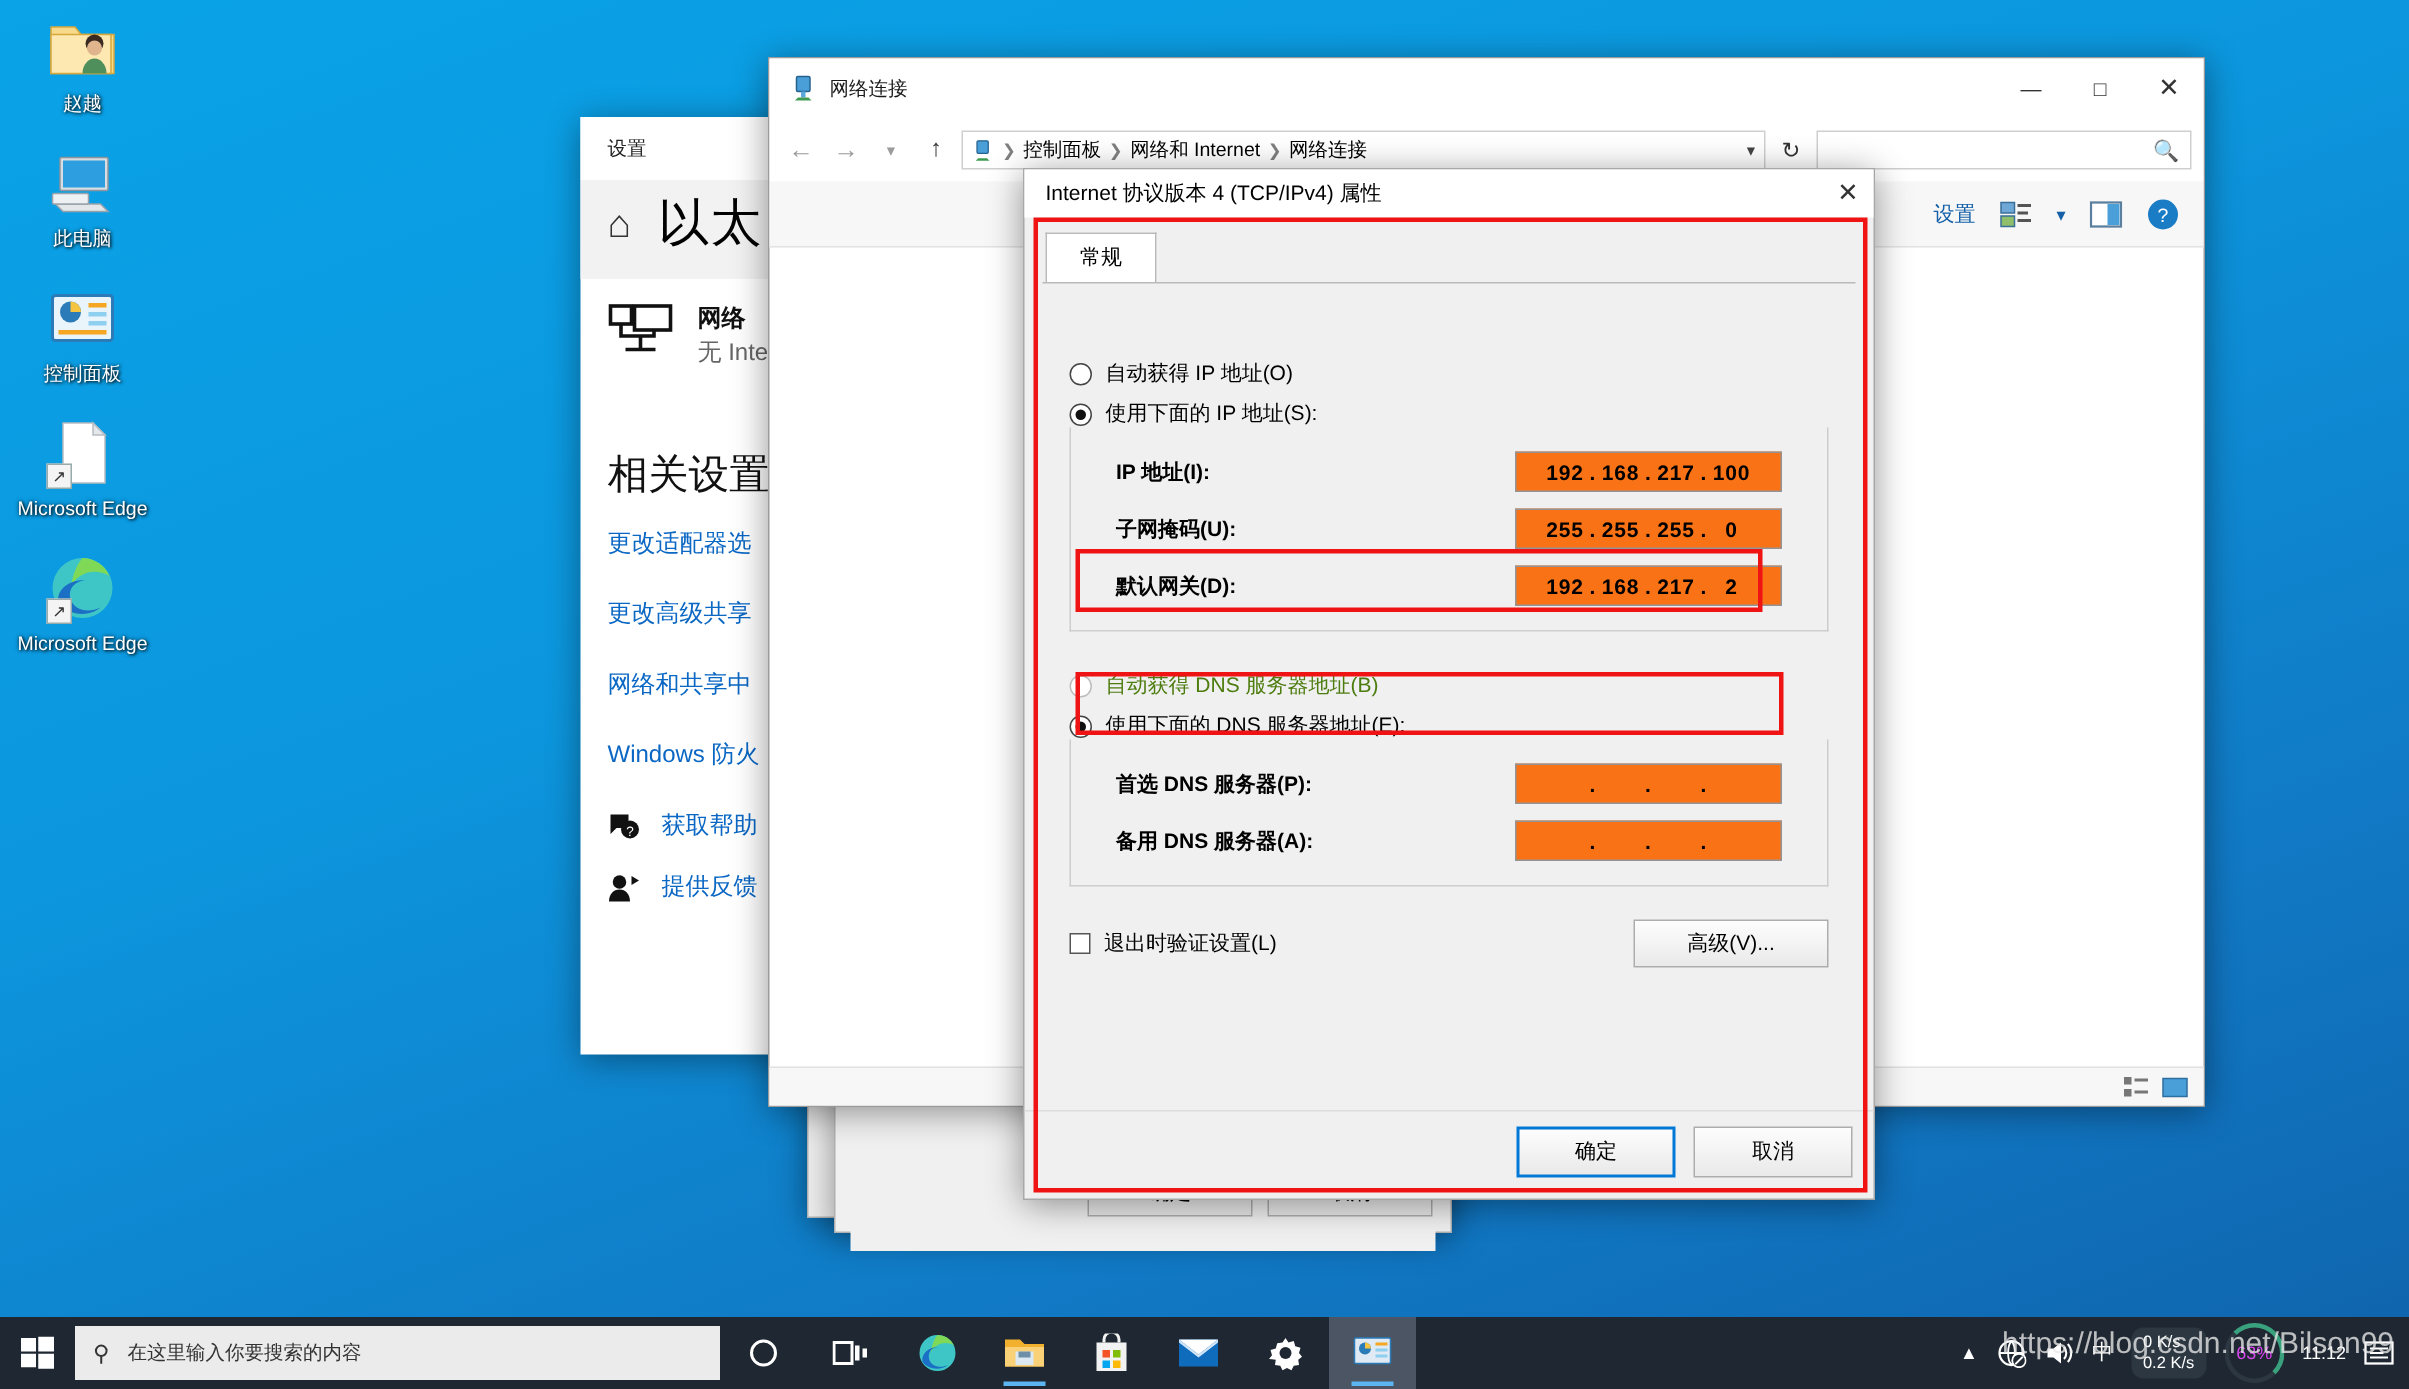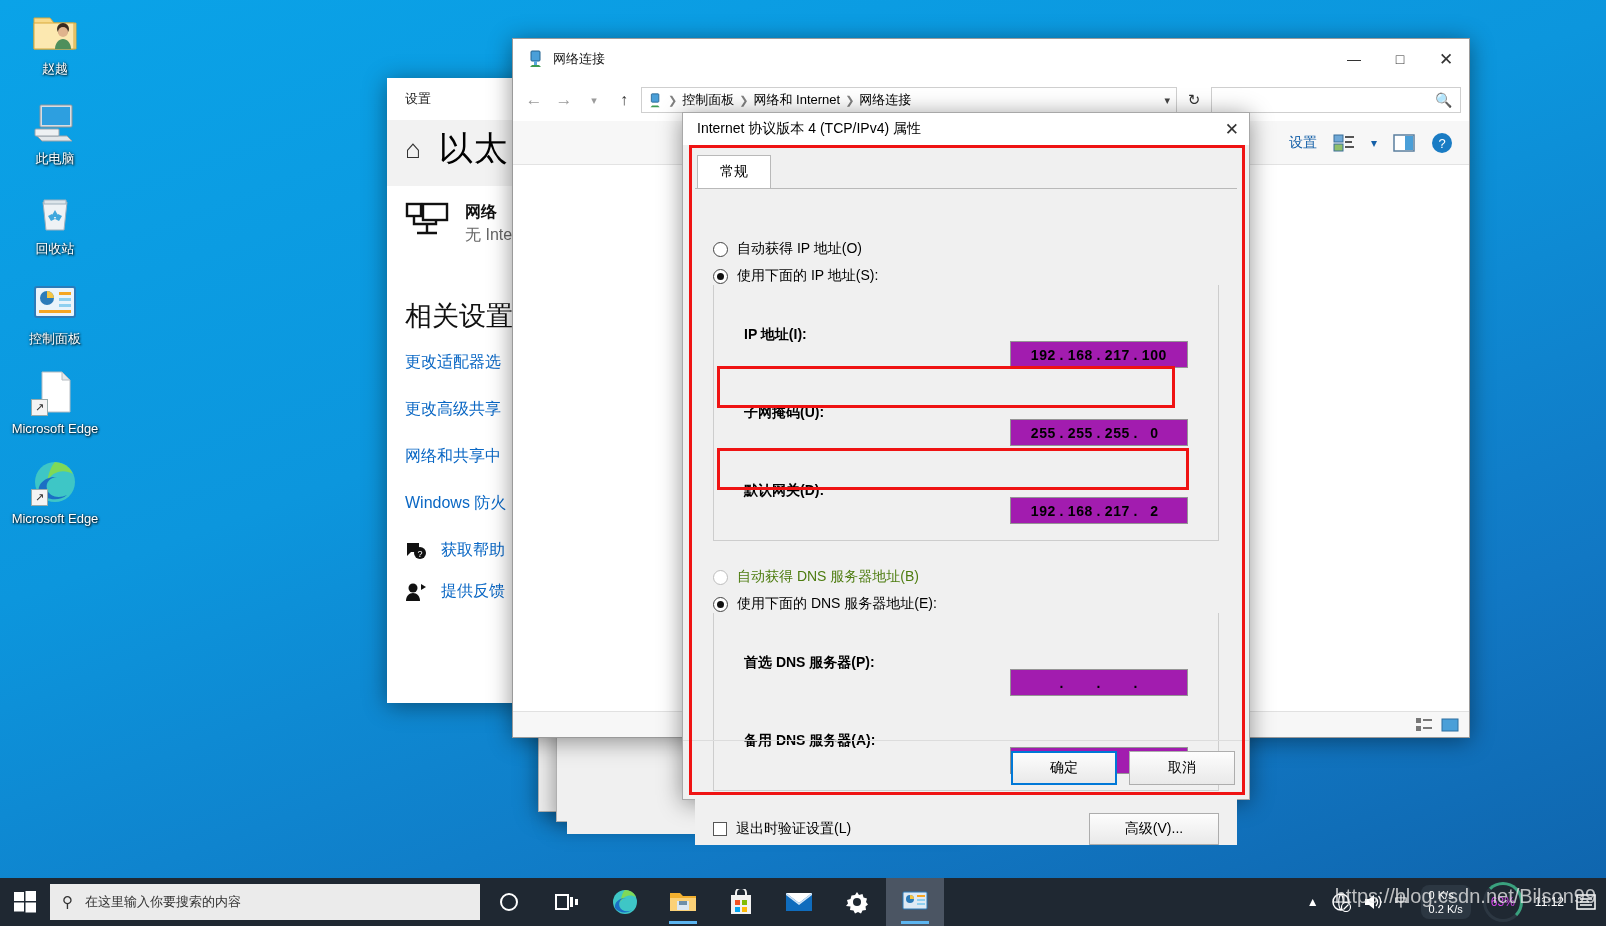--- a/index.html
+++ b/index.html
@@ -131,23 +131,23 @@
   .radio { width:15px; height:15px; border:1px solid #444; border-radius:50%;
      display:inline-block; position:relative; background:#fff; flex:none; }
   .radio.on::after { content:""; position:absolute; left:3px; top:3px; width:7px; height:7px;
      border-radius:50%; background:#111; }
   .radio.dim { border-color:#bdbdbd; }
   .radio-row { display:flex; align-items:center; gap:9px; margin: 9px 0; font-size:14px; }
   .radio-row.dim { color:#4d7c0f; }
   .fieldset { border:1px solid #cdcdcd; border-top:none; margin-top:-9px; padding: 16px 30px 14px; font-weight: bold; }
   .field-row { display:flex; align-items:center; margin-bottom:11px; }
   .field-row .fl { font-size:14px; width:268px; }
-  .ipfield { width:180px; height:27px; border:1px solid #949494; background:#a21caf;
+  .ipfield { width:180px; height:27px; border:1px solid #949494; background:#f97316;
      display:flex; align-items:center; justify-content:center; gap:0; font-size:14px;
-     letter-spacing:0.5px;margin-top:40px; }
+     letter-spacing:0.5px; }
   .octet { display:inline-block; min-width:26px; text-align:center; }
   .dotsep { display:inline-block; width:11px; text-align:center; }
   .chk-row { display:flex; align-items:center; gap:9px; font-size:14px; }
   .sqbox { width:14px; height:14px; border:1px solid #555; background:#fff; flex:none;}
   .footer-sep { position:absolute; left:0; right:0; bottom:58px; height:1px; background:#dcdcdc;}
   .tcp-footer { position:absolute; bottom:14px; right:14px; display:flex; gap:12px; }
   .btn.default { border:2px solid #0078d7; }
 
   
   #taskbar { position:absolute; left:0; bottom:0; width:1606px; height:48px;
@@ -194,32 +194,20 @@
       <svg width="48" height="48" viewBox="0 0 48 48">
         <rect x="9" y="7" width="32" height="22" rx="1" fill="#d8dde2" stroke="#8b949c"></rect>
         <rect x="11" y="9" width="28" height="18" fill="#2d9fe0"></rect>
         <path d="M6 38h30l5 5H11z" fill="#e3e7ea" stroke="#9aa3ab"></path>
         <rect x="4" y="31" width="24" height="7" rx="1" fill="#eef1f3" stroke="#9aa3ab"></rect>
       </svg>
     </div>
     <div class="cap">此电脑</div>
   </div>
 
-  <div class="desk-icon">
-    <div class="glyph">
-      <svg width="48" height="48" viewBox="0 0 48 48">
-        <path d="M12 14h24l-3 28H15z" fill="#eef2f5" stroke="#9fb0bd"></path>
-        <path d="M13 12h22v4H13z" fill="#dde5ea" stroke="#9fb0bd"></path>
-        <path d="M24 22l4 7h-8z" fill="#3fa7dd"></path>
-        <path d="M20 33l-3-5 4-2 3 5z" fill="#3fa7dd"></path>
-        <path d="M28 33l3-5-4-2-3 5z" fill="#3fa7dd"></path>
-      </svg>
-    </div>
-    <div class="cap">回收站</div>
-  </div>
 
   <div class="desk-icon">
     <div class="glyph">
       <svg width="48" height="48" viewBox="0 0 48 48">
         <rect x="4" y="9" width="40" height="30" rx="2" fill="#eaf4fb" stroke="#2b7bb9" stroke-width="2"></rect>
         <circle cx="16" cy="20" r="7" fill="#2b7bb9"></circle>
         <path d="M16 13v7h7a7 7 0 00-7-7z" fill="#f5c542"></path>
         <rect x="28" y="14" width="12" height="3" fill="#f5a623"></rect>
         <rect x="28" y="20" width="12" height="3" fill="#8fd0f0"></rect>
         <rect x="28" y="26" width="12" height="3" fill="#8fd0f0"></rect>

